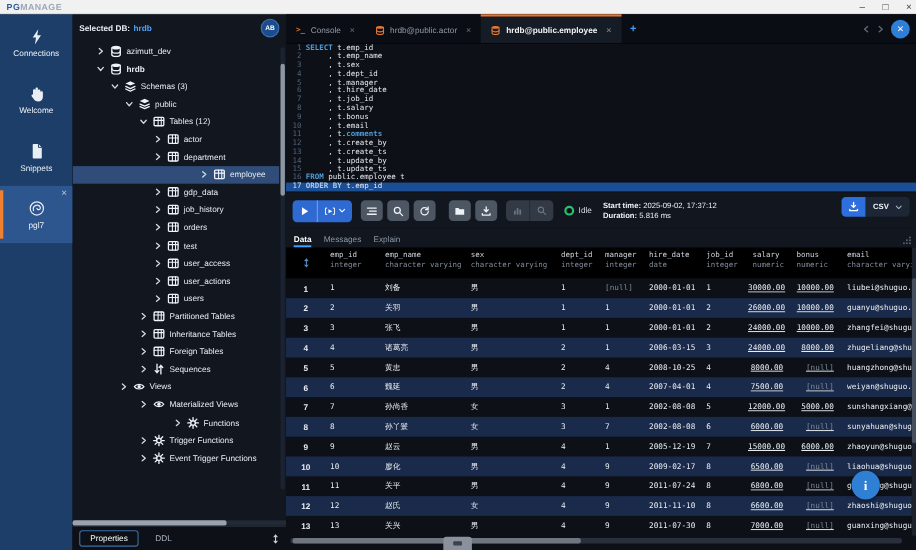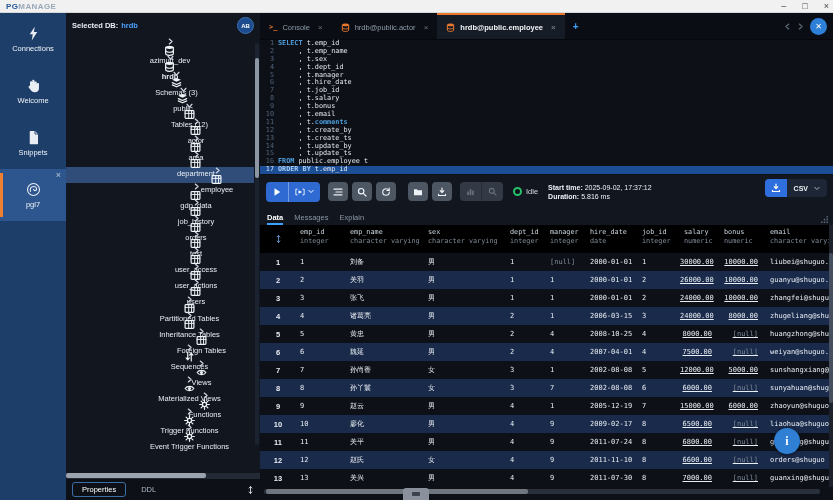--- a/index.html
+++ b/index.html
@@ -19,21 +19,21 @@
   .sb-label{font-size:7.5px;color:#eef3f8;}
   .sb-close{position:absolute;top:2px;right:5px;font-size:9px;color:#b9c6d6;line-height:8px;}
   .sb-item .ic svg{width:15px;height:15px;display:block;}
   
   .treepanel{position:absolute;left:66px;top:13px;width:194px;height:487px;background:#11161f;color:#dde4ec;}
   .tree-header{height:25px;display:flex;align-items:center;padding:0 6px;font-size:7.5px;font-weight:bold;color:#e8eef5;}
   .tree-header .dbval{color:#4da3ff;margin-left:3px;font-weight:bold;}
   .ab-badge{margin-left:auto;width:17px;height:17px;border-radius:50%;background:#1c4c8d;border:1px solid #3c72b4;color:#fff;
     font-size:6px;font-weight:bold;display:flex;align-items:center;justify-content:center;}
   .tree{position:absolute;top:25px;left:0;right:6px;height:434px;overflow:hidden;}
-  .trow{display:flex;align-items:center;height:16.1px;cursor:pointer;white-space:nowrap;flex-direction:column;}
+  .trow{display:flex;align-items:center;height:16.1px;cursor:pointer;white-space:nowrap;}
   .trow.sel{background:#2f4d78;}
   .trow .chev{width:10px;display:flex;justify-content:center;color:#cfd8e2;flex:none;}
   .trow .chev svg{width:7px;height:7px;}
   .trow .ticon{width:12px;margin:0 4px 0 3px;display:flex;justify-content:center;color:#eef3f8;flex:none;}
   .trow .ticon svg{width:11px;height:11px;}
   .trow .tlabel{font-size:7.5px;color:#e8edf3;}
   .trow.bold .tlabel{font-weight:bold;}
   .tree-vscroll{position:absolute;right:1px;top:30px;width:4px;height:402px;background:#1b2230;border-radius:2px;}
   .tree-vscroll .thumb{position:absolute;top:15px;width:4px;height:120px;background:#8d96a3;border-radius:2px;}
   .tree-hscroll{position:absolute;left:0;bottom:22px;height:5px;width:194px;background:#232a36;}
@@ -275,146 +275,132 @@
           <svg viewBox="0 0 8 8" xmlns="http://www.w3.org/2000/svg">
             <path d="M2.6 1.2 5.8 4 2.6 6.8" stroke="currentColor" fill="none" stroke-linecap="round" stroke-linejoin="round" stroke-width="1.4"></path>
           </svg>
         </span>
         <span class="ticon">
           <svg viewBox="0 0 10 10" xmlns="http://www.w3.org/2000/svg">
             <rect x="1" y="1.5" width="8" height="7" rx=".8" stroke="currentColor" fill="none" stroke-linecap="round" stroke-linejoin="round" stroke-width="1.1"></rect>
             <path d="M1 4h8M4.3 1.5v7M6.9 1.5v7" stroke="currentColor" fill="none" stroke-linecap="round" stroke-linejoin="round" stroke-width=".9"></path>
           </svg>
         </span>
-        <span class="tlabel">area</span>
+        <span class="tlabel">department</span>
+      </div>
+      <div class="trow sel" style="padding-left: 114px;">
+        <span class="chev">
+          <svg viewBox="0 0 8 8" xmlns="http://www.w3.org/2000/svg">
+            <path d="M2.6 1.2 5.8 4 2.6 6.8" stroke="currentColor" fill="none" stroke-linecap="round" stroke-linejoin="round" stroke-width="1.4"></path>
+          </svg>
+        </span>
+        <span class="ticon">
+          <svg viewBox="0 0 10 10" xmlns="http://www.w3.org/2000/svg">
+            <rect x="1" y="1.5" width="8" height="7" rx=".8" stroke="currentColor" fill="none" stroke-linecap="round" stroke-linejoin="round" stroke-width="1.1"></rect>
+            <path d="M1 4h8M4.3 1.5v7M6.9 1.5v7" stroke="currentColor" fill="none" stroke-linecap="round" stroke-linejoin="round" stroke-width=".9"></path>
+          </svg>
+        </span>
+        <span class="tlabel">employee</span>
       </div>
       <div class="trow" style="padding-left: 72px;">
         <span class="chev">
           <svg viewBox="0 0 8 8" xmlns="http://www.w3.org/2000/svg">
             <path d="M2.6 1.2 5.8 4 2.6 6.8" stroke="currentColor" fill="none" stroke-linecap="round" stroke-linejoin="round" stroke-width="1.4"></path>
           </svg>
         </span>
         <span class="ticon">
           <svg viewBox="0 0 10 10" xmlns="http://www.w3.org/2000/svg">
             <rect x="1" y="1.5" width="8" height="7" rx=".8" stroke="currentColor" fill="none" stroke-linecap="round" stroke-linejoin="round" stroke-width="1.1"></rect>
             <path d="M1 4h8M4.3 1.5v7M6.9 1.5v7" stroke="currentColor" fill="none" stroke-linecap="round" stroke-linejoin="round" stroke-width=".9"></path>
           </svg>
         </span>
-        <span class="tlabel">department</span>
-      </div>
-      <div class="trow sel" style="padding-left: 114px;">
-        <span class="chev">
-          <svg viewBox="0 0 8 8" xmlns="http://www.w3.org/2000/svg">
-            <path d="M2.6 1.2 5.8 4 2.6 6.8" stroke="currentColor" fill="none" stroke-linecap="round" stroke-linejoin="round" stroke-width="1.4"></path>
-          </svg>
-        </span>
-        <span class="ticon">
-          <svg viewBox="0 0 10 10" xmlns="http://www.w3.org/2000/svg">
-            <rect x="1" y="1.5" width="8" height="7" rx=".8" stroke="currentColor" fill="none" stroke-linecap="round" stroke-linejoin="round" stroke-width="1.1"></rect>
-            <path d="M1 4h8M4.3 1.5v7M6.9 1.5v7" stroke="currentColor" fill="none" stroke-linecap="round" stroke-linejoin="round" stroke-width=".9"></path>
-          </svg>
-        </span>
-        <span class="tlabel">employee</span>
+        <span class="tlabel">gdp_data</span>
       </div>
       <div class="trow" style="padding-left: 72px;">
         <span class="chev">
           <svg viewBox="0 0 8 8" xmlns="http://www.w3.org/2000/svg">
             <path d="M2.6 1.2 5.8 4 2.6 6.8" stroke="currentColor" fill="none" stroke-linecap="round" stroke-linejoin="round" stroke-width="1.4"></path>
           </svg>
         </span>
         <span class="ticon">
           <svg viewBox="0 0 10 10" xmlns="http://www.w3.org/2000/svg">
             <rect x="1" y="1.5" width="8" height="7" rx=".8" stroke="currentColor" fill="none" stroke-linecap="round" stroke-linejoin="round" stroke-width="1.1"></rect>
             <path d="M1 4h8M4.3 1.5v7M6.9 1.5v7" stroke="currentColor" fill="none" stroke-linecap="round" stroke-linejoin="round" stroke-width=".9"></path>
           </svg>
         </span>
-        <span class="tlabel">gdp_data</span>
+        <span class="tlabel">job_history</span>
       </div>
       <div class="trow" style="padding-left: 72px;">
         <span class="chev">
           <svg viewBox="0 0 8 8" xmlns="http://www.w3.org/2000/svg">
             <path d="M2.6 1.2 5.8 4 2.6 6.8" stroke="currentColor" fill="none" stroke-linecap="round" stroke-linejoin="round" stroke-width="1.4"></path>
           </svg>
         </span>
         <span class="ticon">
           <svg viewBox="0 0 10 10" xmlns="http://www.w3.org/2000/svg">
             <rect x="1" y="1.5" width="8" height="7" rx=".8" stroke="currentColor" fill="none" stroke-linecap="round" stroke-linejoin="round" stroke-width="1.1"></rect>
             <path d="M1 4h8M4.3 1.5v7M6.9 1.5v7" stroke="currentColor" fill="none" stroke-linecap="round" stroke-linejoin="round" stroke-width=".9"></path>
           </svg>
         </span>
-        <span class="tlabel">job_history</span>
+        <span class="tlabel">orders</span>
       </div>
       <div class="trow" style="padding-left: 72px;">
         <span class="chev">
           <svg viewBox="0 0 8 8" xmlns="http://www.w3.org/2000/svg">
             <path d="M2.6 1.2 5.8 4 2.6 6.8" stroke="currentColor" fill="none" stroke-linecap="round" stroke-linejoin="round" stroke-width="1.4"></path>
           </svg>
         </span>
         <span class="ticon">
           <svg viewBox="0 0 10 10" xmlns="http://www.w3.org/2000/svg">
             <rect x="1" y="1.5" width="8" height="7" rx=".8" stroke="currentColor" fill="none" stroke-linecap="round" stroke-linejoin="round" stroke-width="1.1"></rect>
             <path d="M1 4h8M4.3 1.5v7M6.9 1.5v7" stroke="currentColor" fill="none" stroke-linecap="round" stroke-linejoin="round" stroke-width=".9"></path>
           </svg>
         </span>
-        <span class="tlabel">orders</span>
+        <span class="tlabel">test</span>
       </div>
       <div class="trow" style="padding-left: 72px;">
         <span class="chev">
           <svg viewBox="0 0 8 8" xmlns="http://www.w3.org/2000/svg">
             <path d="M2.6 1.2 5.8 4 2.6 6.8" stroke="currentColor" fill="none" stroke-linecap="round" stroke-linejoin="round" stroke-width="1.4"></path>
           </svg>
         </span>
         <span class="ticon">
           <svg viewBox="0 0 10 10" xmlns="http://www.w3.org/2000/svg">
             <rect x="1" y="1.5" width="8" height="7" rx=".8" stroke="currentColor" fill="none" stroke-linecap="round" stroke-linejoin="round" stroke-width="1.1"></rect>
             <path d="M1 4h8M4.3 1.5v7M6.9 1.5v7" stroke="currentColor" fill="none" stroke-linecap="round" stroke-linejoin="round" stroke-width=".9"></path>
           </svg>
         </span>
-        <span class="tlabel">test</span>
+        <span class="tlabel">user_access</span>
       </div>
       <div class="trow" style="padding-left: 72px;">
         <span class="chev">
           <svg viewBox="0 0 8 8" xmlns="http://www.w3.org/2000/svg">
             <path d="M2.6 1.2 5.8 4 2.6 6.8" stroke="currentColor" fill="none" stroke-linecap="round" stroke-linejoin="round" stroke-width="1.4"></path>
           </svg>
         </span>
         <span class="ticon">
           <svg viewBox="0 0 10 10" xmlns="http://www.w3.org/2000/svg">
             <rect x="1" y="1.5" width="8" height="7" rx=".8" stroke="currentColor" fill="none" stroke-linecap="round" stroke-linejoin="round" stroke-width="1.1"></rect>
             <path d="M1 4h8M4.3 1.5v7M6.9 1.5v7" stroke="currentColor" fill="none" stroke-linecap="round" stroke-linejoin="round" stroke-width=".9"></path>
           </svg>
         </span>
-        <span class="tlabel">user_access</span>
+        <span class="tlabel">user_actions</span>
       </div>
       <div class="trow" style="padding-left: 72px;">
         <span class="chev">
           <svg viewBox="0 0 8 8" xmlns="http://www.w3.org/2000/svg">
             <path d="M2.6 1.2 5.8 4 2.6 6.8" stroke="currentColor" fill="none" stroke-linecap="round" stroke-linejoin="round" stroke-width="1.4"></path>
           </svg>
         </span>
         <span class="ticon">
           <svg viewBox="0 0 10 10" xmlns="http://www.w3.org/2000/svg">
             <rect x="1" y="1.5" width="8" height="7" rx=".8" stroke="currentColor" fill="none" stroke-linecap="round" stroke-linejoin="round" stroke-width="1.1"></rect>
             <path d="M1 4h8M4.3 1.5v7M6.9 1.5v7" stroke="currentColor" fill="none" stroke-linecap="round" stroke-linejoin="round" stroke-width=".9"></path>
           </svg>
         </span>
-        <span class="tlabel">user_actions</span>
-      </div>
-      <div class="trow" style="padding-left: 72px;">
-        <span class="chev">
-          <svg viewBox="0 0 8 8" xmlns="http://www.w3.org/2000/svg">
-            <path d="M2.6 1.2 5.8 4 2.6 6.8" stroke="currentColor" fill="none" stroke-linecap="round" stroke-linejoin="round" stroke-width="1.4"></path>
-          </svg>
-        </span>
-        <span class="ticon">
-          <svg viewBox="0 0 10 10" xmlns="http://www.w3.org/2000/svg">
-            <rect x="1" y="1.5" width="8" height="7" rx=".8" stroke="currentColor" fill="none" stroke-linecap="round" stroke-linejoin="round" stroke-width="1.1"></rect>
-            <path d="M1 4h8M4.3 1.5v7M6.9 1.5v7" stroke="currentColor" fill="none" stroke-linecap="round" stroke-linejoin="round" stroke-width=".9"></path>
-          </svg>
-        </span>
         <span class="tlabel">users</span>
       </div>
       <div class="trow" style="padding-left: 59px;">
         <span class="chev">
           <svg viewBox="0 0 8 8" xmlns="http://www.w3.org/2000/svg">
             <path d="M2.6 1.2 5.8 4 2.6 6.8" stroke="currentColor" fill="none" stroke-linecap="round" stroke-linejoin="round" stroke-width="1.4"></path>
           </svg>
         </span>
         <span class="ticon">
           <svg viewBox="0 0 10 10" xmlns="http://www.w3.org/2000/svg">
@@ -431,21 +417,21 @@
           </svg>
         </span>
         <span class="ticon">
           <svg viewBox="0 0 10 10" xmlns="http://www.w3.org/2000/svg">
             <rect x="1" y="1.5" width="8" height="7" rx=".8" stroke="currentColor" fill="none" stroke-linecap="round" stroke-linejoin="round" stroke-width="1.1"></rect>
             <path d="M1 4h8M4.3 1.5v7M6.9 1.5v7" stroke="currentColor" fill="none" stroke-linecap="round" stroke-linejoin="round" stroke-width=".9"></path>
           </svg>
         </span>
         <span class="tlabel">Inheritance Tables</span>
       </div>
-      <div class="trow" style="padding-left: 59px; margin-left: 24px;">
+      <div class="trow" style="padding-left: 59px;">
         <span class="chev">
           <svg viewBox="0 0 8 8" xmlns="http://www.w3.org/2000/svg">
             <path d="M2.6 1.2 5.8 4 2.6 6.8" stroke="currentColor" fill="none" stroke-linecap="round" stroke-linejoin="round" stroke-width="1.4"></path>
           </svg>
         </span>
         <span class="ticon">
           <svg viewBox="0 0 10 10" xmlns="http://www.w3.org/2000/svg">
             <rect x="1" y="1.5" width="8" height="7" rx=".8" stroke="currentColor" fill="none" stroke-linecap="round" stroke-linejoin="round" stroke-width="1.1"></rect>
             <path d="M1 4h8M4.3 1.5v7M6.9 1.5v7" stroke="currentColor" fill="none" stroke-linecap="round" stroke-linejoin="round" stroke-width=".9"></path>
           </svg>
@@ -458,21 +444,21 @@
             <path d="M2.6 1.2 5.8 4 2.6 6.8" stroke="currentColor" fill="none" stroke-linecap="round" stroke-linejoin="round" stroke-width="1.4"></path>
           </svg>
         </span>
         <span class="ticon">
           <svg viewBox="0 0 10 10" xmlns="http://www.w3.org/2000/svg">
             <path d="M3.4 1v7M3.4 8 1.9 6.3M3.4 8 4.9 6.3M6.6 9V2M6.6 2 5.1 3.7M6.6 2 8.1 3.7" stroke="currentColor" fill="none" stroke-linecap="round" stroke-linejoin="round" stroke-width="1.1"></path>
           </svg>
         </span>
         <span class="tlabel">Sequences</span>
       </div>
-      <div class="trow" style="padding-left: 83px; text-align: right;">
+      <div class="trow" style="padding-left: 41px; text-align: right;">
         <span class="chev">
           <svg viewBox="0 0 8 8" xmlns="http://www.w3.org/2000/svg">
             <path d="M2.6 1.2 5.8 4 2.6 6.8" stroke="currentColor" fill="none" stroke-linecap="round" stroke-linejoin="round" stroke-width="1.4"></path>
           </svg>
         </span>
         <span class="ticon">
           <svg viewBox="0 0 10 10" xmlns="http://www.w3.org/2000/svg">
             <path d="M1 5c1.6-2.6 6.4-2.6 8 0-1.6 2.6-6.4 2.6-8 0z" stroke="currentColor" fill="none" stroke-linecap="round" stroke-linejoin="round" stroke-width="1"></path>
             <circle cx="5" cy="5" r="1.4" fill="currentColor"></circle>
           </svg>
@@ -938,21 +924,21 @@
         <div class="gcell rn" style="width:36px">12</div>
         <div class="gcell" style="width:50px"><span class="">12</span></div>
         <div class="gcell" style="width:78px"><span class="">赵氏</span></div>
         <div class="gcell" style="width:82px"><span class="">女</span></div>
         <div class="gcell" style="width:40px"><span class="">4</span></div>
         <div class="gcell" style="width:40px"><span class="">9</span></div>
         <div class="gcell" style="width:52px"><span class="">2011-11-10</span></div>
         <div class="gcell" style="width:42px"><span class="">8</span></div>
         <div class="gcell r" style="width:40px"><span class="">6600.00</span></div>
         <div class="gcell r" style="width:46px"><span class="nul">[null]</span></div>
-        <div class="gcell" style="width:90px"><span class="">orders@shuguo</span></div>
+        <div class="gcell" style="width:90px"><span class="">zhaoshi@shuguo</span></div>
       </div>
       <div class="grow">
         <div class="gcell rn" style="width:36px">13</div>
         <div class="gcell" style="width:50px"><span class="">13</span></div>
         <div class="gcell" style="width:78px"><span class="">关兴</span></div>
         <div class="gcell" style="width:82px"><span class="">男</span></div>
         <div class="gcell" style="width:40px"><span class="">4</span></div>
         <div class="gcell" style="width:40px"><span class="">9</span></div>
         <div class="gcell" style="width:52px"><span class="">2011-07-30</span></div>
         <div class="gcell" style="width:42px"><span class="">8</span></div>

